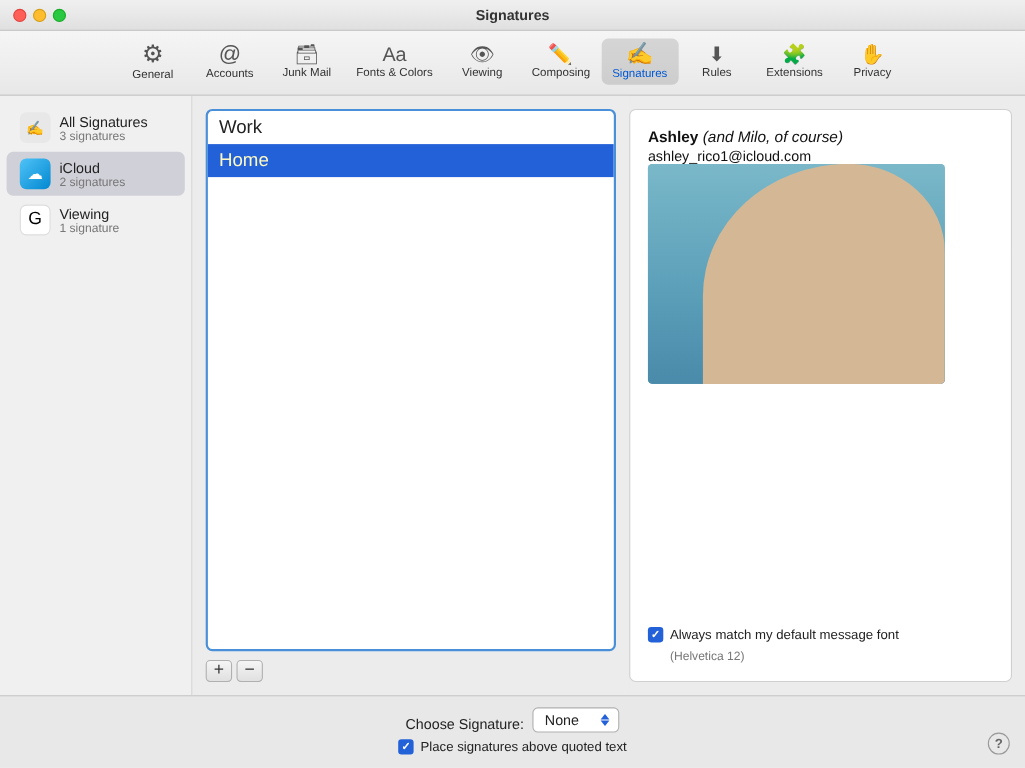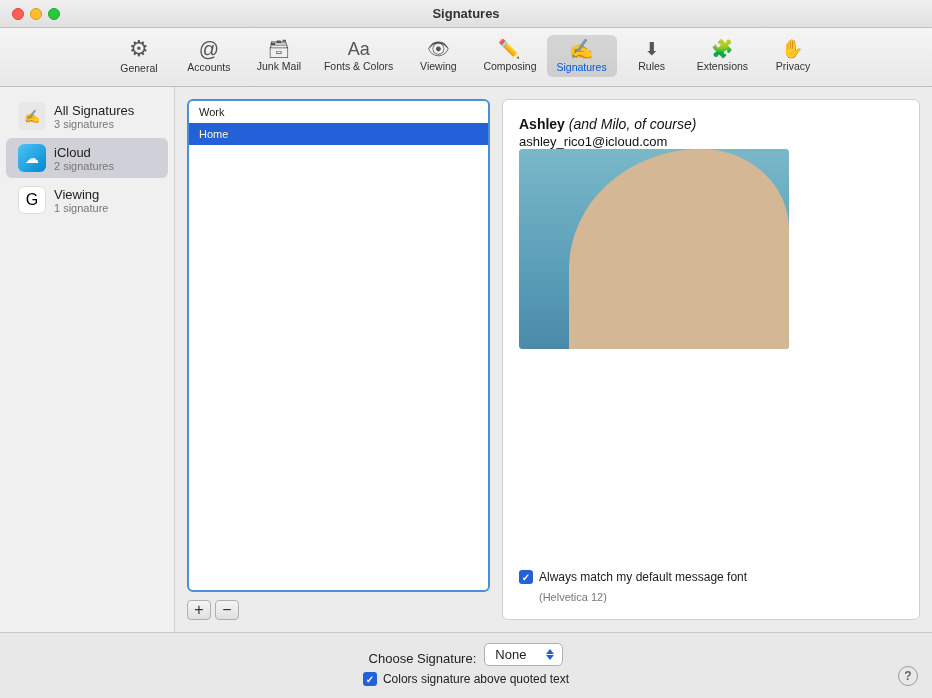--- a/index.html
+++ b/index.html
@@ -164,21 +164,21 @@
     }
     .signatures-list {
       flex: 1;
       border: 2px solid #4a90d9;
       border-radius: 6px;
       background: white;
       overflow: hidden;
     }
     .sig-item {
       padding: 5px 10px;
-      font-size: 11px;
+      font-size: 17px;
       color: #222;
       cursor: pointer;
     }
     .sig-item.selected {
       background: #2361d9;
       color: #fef9c3;
     }
     .sig-controls {
       display: flex;
       gap: 0;
@@ -195,21 +195,21 @@
       align-items: center;
       justify-content: center;
       font-size: 16px;
       color: #333;
       font-weight: 300;
       margin-right: 4px;
     }
 
     
     .right-panel {
-      width: 418px;
+      width: 348px;
       background: white;
       border: 1px solid #d0d0d0;
       border-radius: 6px;
       margin: 12px 12px 12px 0;
       padding: 16px;
       display: flex;
       flex-direction: column;
     }
     .sig-preview-name {
       font-size: 14px;
@@ -569,16 +569,16 @@
     <div class="choose-sig-select">
       <span>None</span>
       <div class="select-arrow">
         <div class="arrow-up"></div>
         <div class="arrow-down"></div>
       </div>
     </div>
   </div>
   <div class="place-sig-row">
     <div class="checkbox-blue"></div>
-    <span class="checkbox-label">Colors signature above quoted text</span>
+    <span class="checkbox-label">Place signatures above quoted text</span>
   </div>
   <div class="help-btn">?</div>
 </div>
 
 </body></html>

